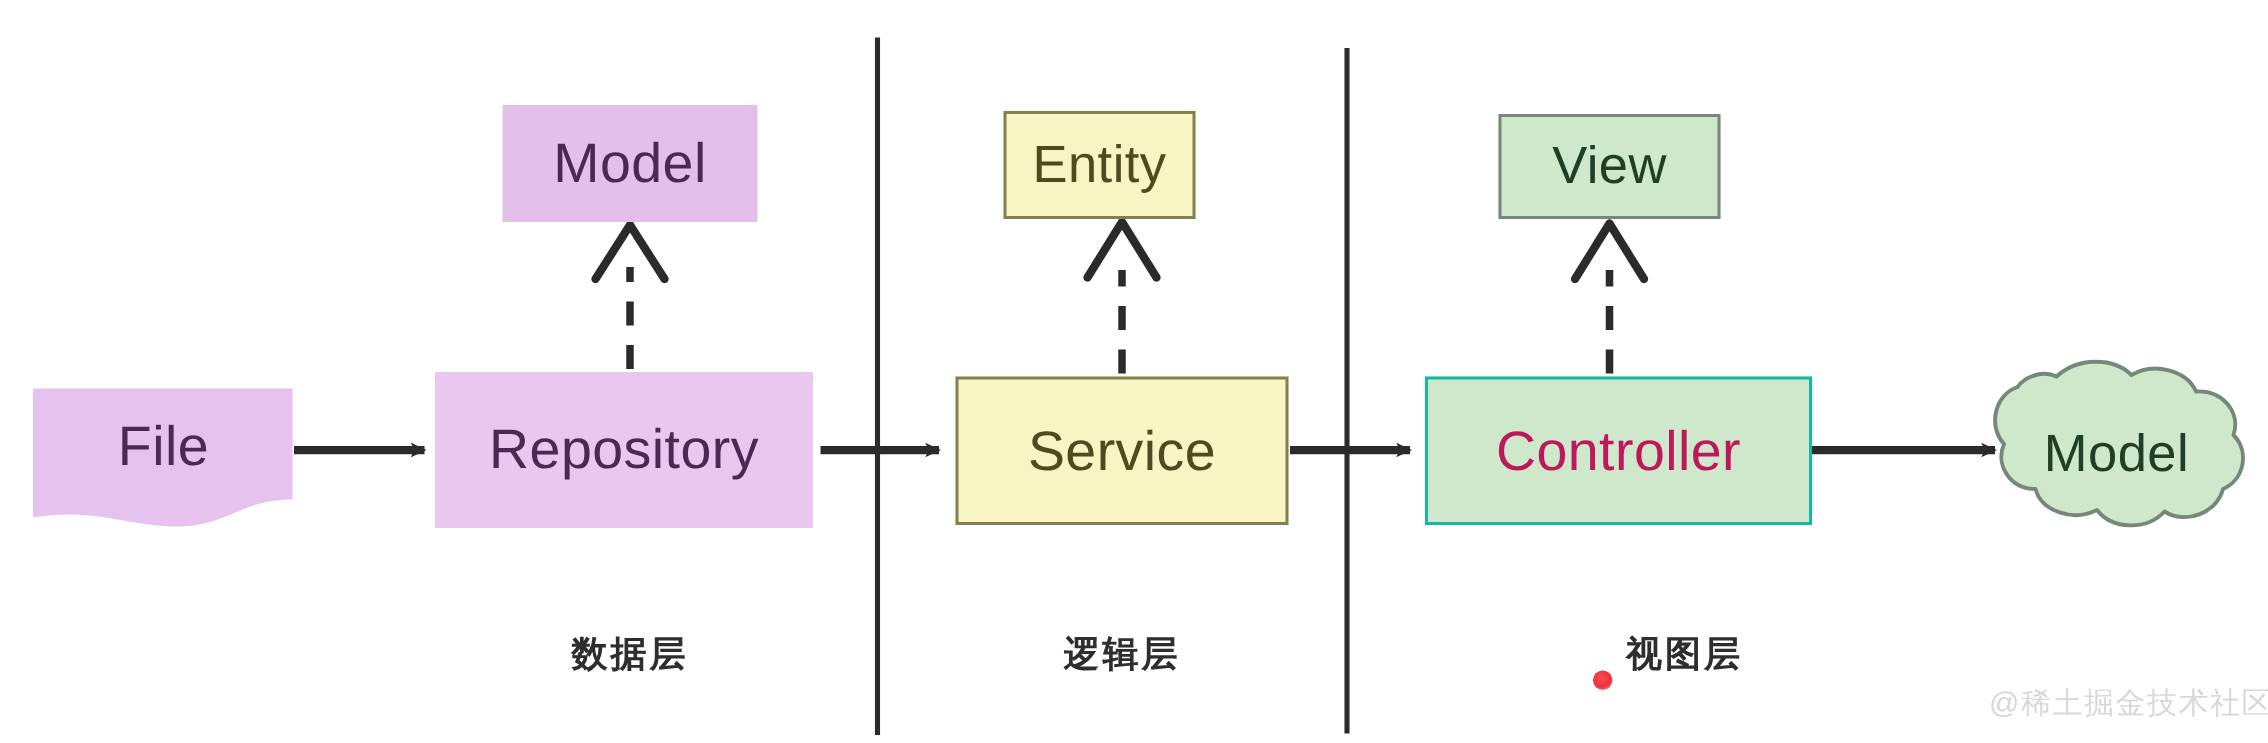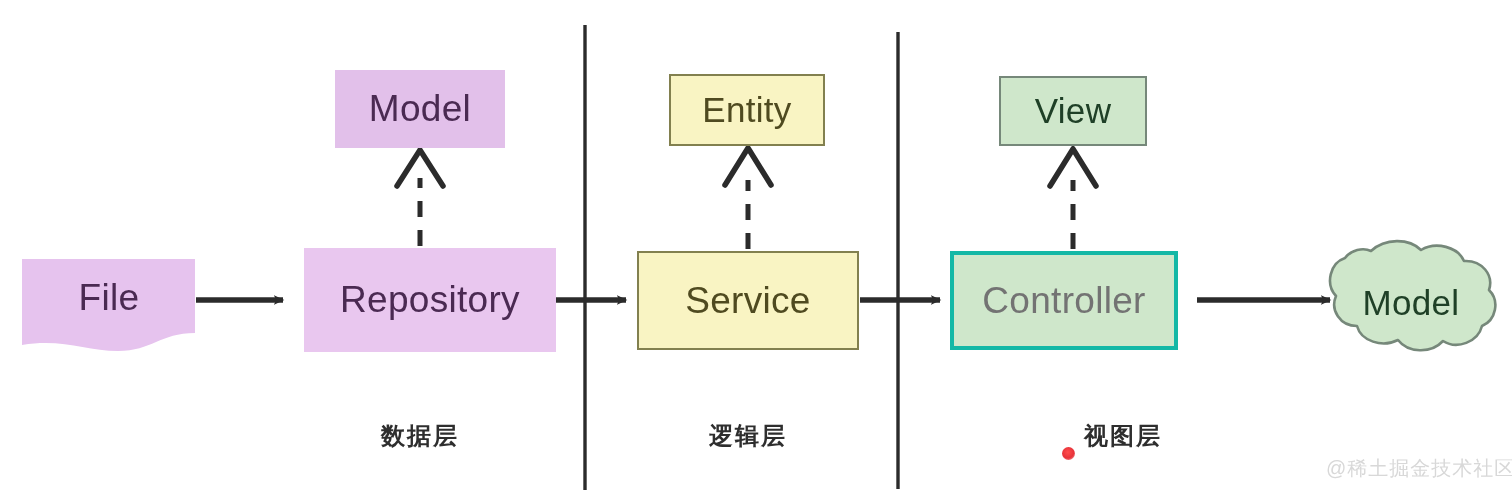--- a/index.html
+++ b/index.html
@@ -34,33 +34,33 @@
     letter-spacing: 0.3px;
   }
   
   .n-model {
     left: 335px; top: 70px; width: 170px; height: 78px;
     background: #e2c0ea;
     color: #4a2a52;
     font-size: 37px;
   }
   .n-repository {
-    left: 304px; top: 248px; width: 252px; height: 104px;
+    left: 290px; top: 248px; width: 252px; height: 104px;
     background: #e9c7ef;
     color: #4a2a52;
     font-size: 37px;
   }
   .n-file-label {
     left: 22px; top: 258px; width: 174px; height: 80px;
     color: #4a2a52;
     font-size: 37px;
   }
   
   .n-entity {
-    left: 669px; top: 74px; width: 156px; height: 72px;
+    left: 669px; top: 74px; width: 128px; height: 72px;
     background: #f9f4c3;
     border: 2px solid #82804f;
     color: #4f4a20;
     font-size: 35px;
   }
   .n-service {
     left: 637px; top: 251px; width: 222px; height: 99px;
     background: #f9f4c3;
     border: 2px solid #82804f;
     color: #4f4a20;
@@ -69,24 +69,24 @@
   }
   
   .n-view {
     left: 999px; top: 76px; width: 148px; height: 70px;
     background: #cfe7cb;
     border: 2px solid #76887a;
     color: #1f4027;
     font-size: 35px;
   }
   .n-controller {
-    left: 950px; top: 251px; width: 228px; height: 99px;
+    left: 950px; top: 251px; width: 258px; height: 99px;
     background: #cfe7cb;
-    border: 4px solid #14b8a6;
-    color: #737373;
+    border: 2px solid #14b8a6;
+    color: #be185d;
     font-size: 37px;
   }
   .n-client-label {
     left: 1328px; top: 255px; width: 166px; height: 95px;
     color: #1f4027;
     font-size: 35px;
   }
   
   .layer-caption {
     position: absolute;

